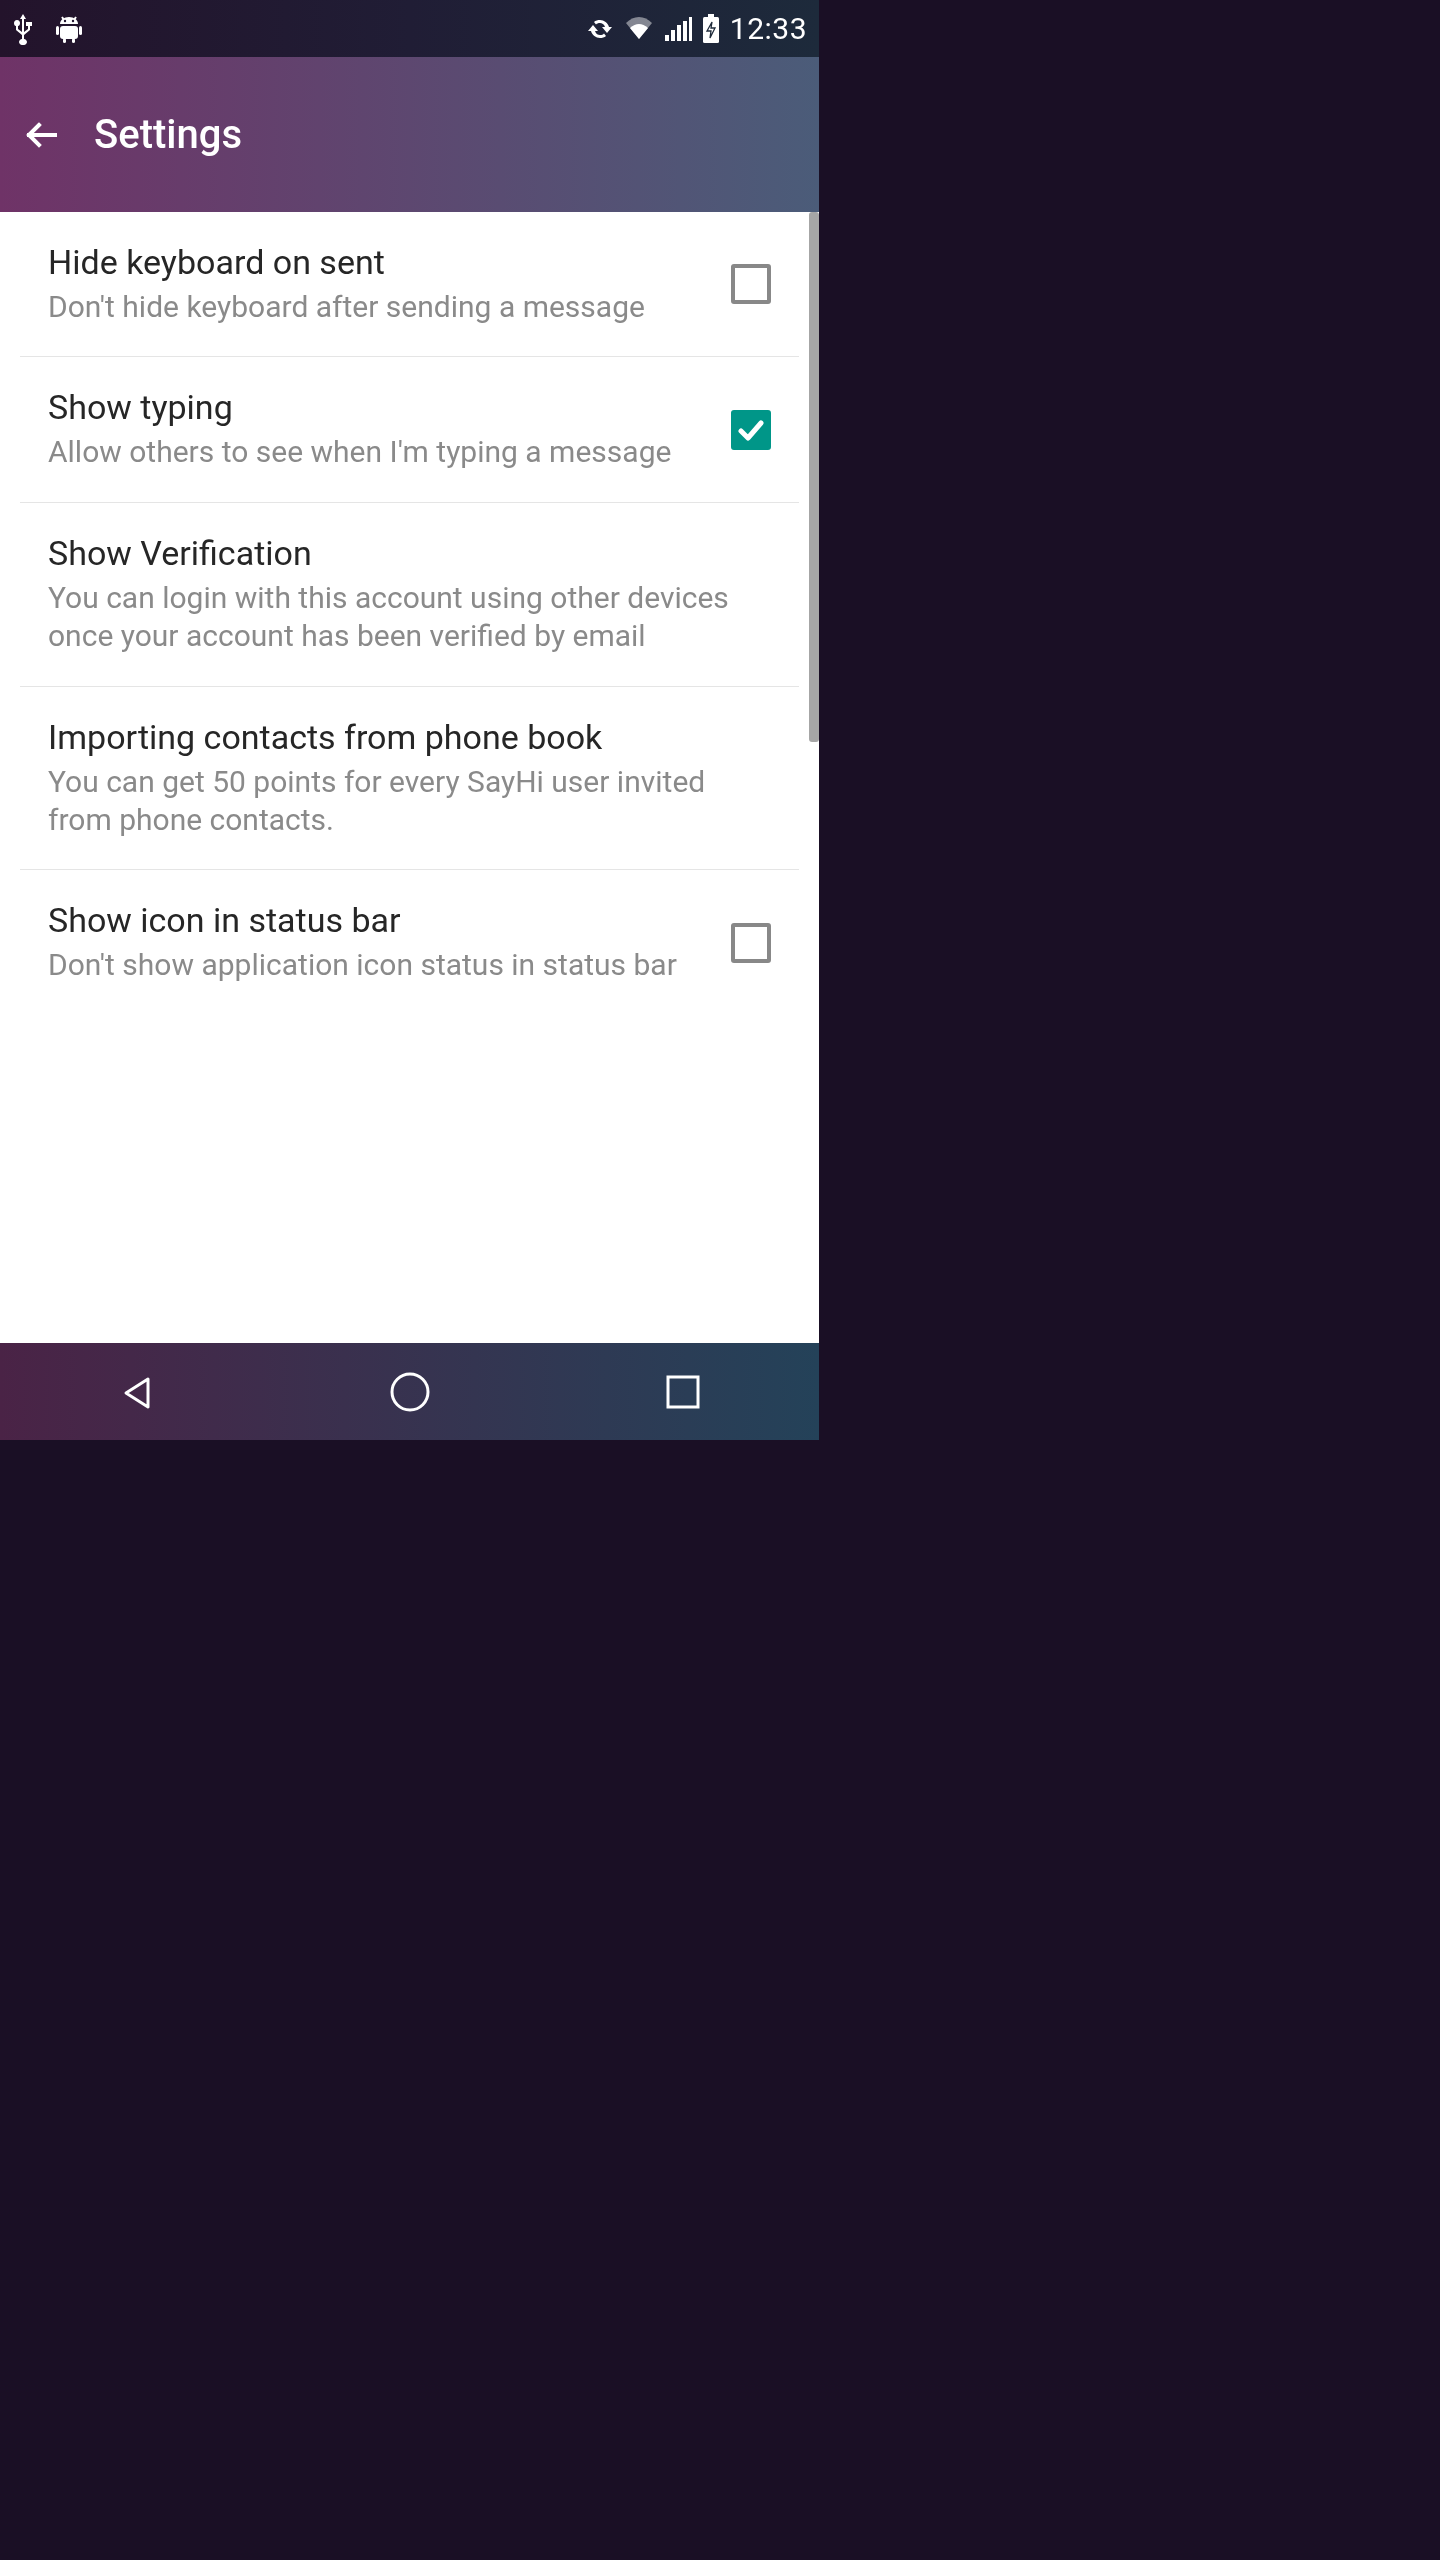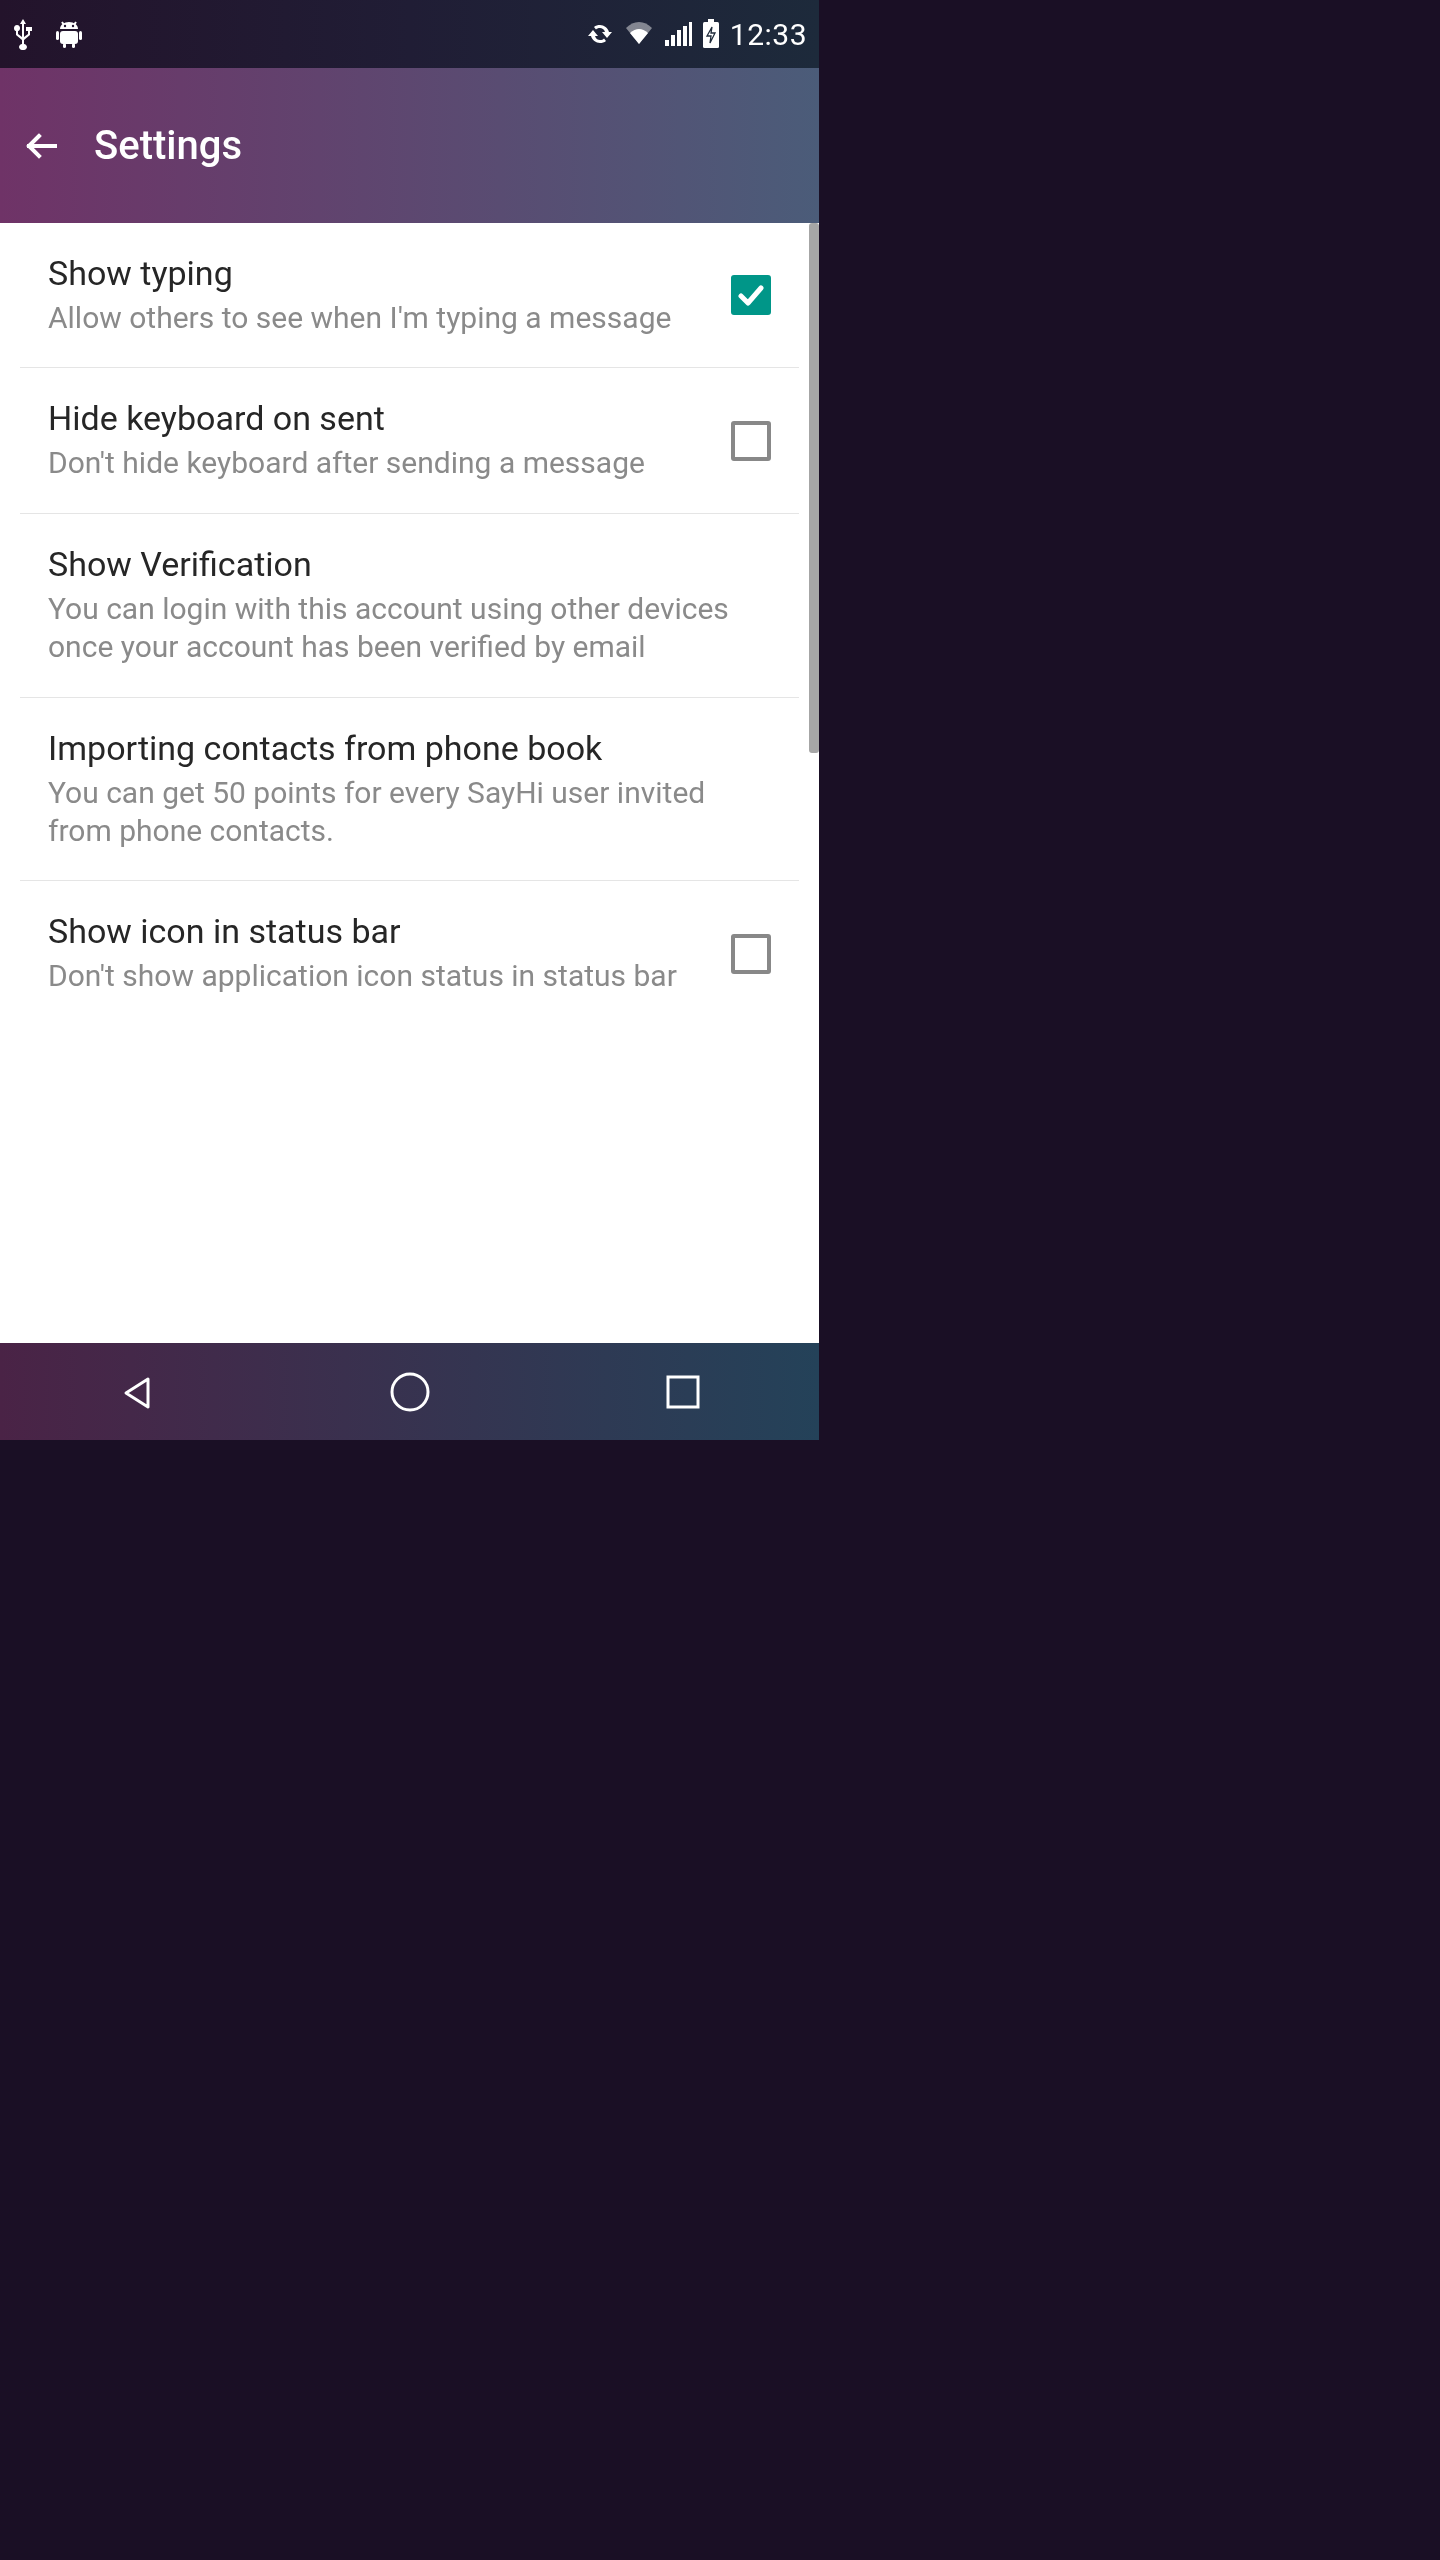--- a/index.html
+++ b/index.html
@@ -1,21 +1,21 @@
 <!DOCTYPE html>
 <html><head>
   <meta charset="utf-8">
   <style>
     * { margin: 0; padding: 0; box-sizing: border-box; }
     html, body { width: 819px; height: 1440px; overflow: hidden; font-family: Roboto, Arial, sans-serif; }
     body { display: flex; flex-direction: column; background: #1a0f25; }
 
     
     .status-bar {
-      height: 68px;
+      height: 57px;
       background: linear-gradient(to right, #23132b 0%, #201d35 50%, #1d2a3b 100%);
       display: flex;
       align-items: center;
       padding: 0 12px;
       color: #fff;
     }
     .status-left { display: flex; gap: 20px; align-items: center; }
     .status-right { margin-left: auto; display: flex; gap: 10px; align-items: center; }
     .status-time { font-size: 30px; letter-spacing: 0.5px; }
     .status-icon-svg { display: block; }
@@ -147,42 +147,42 @@
     </svg>
   </div>
   <div class="app-title">Settings</div>
 </div>
 
 <div class="content">
   <div class="scroll-indicator"></div>
 
   <div class="row">
     <div class="row-text">
+      <div class="row-title">Hide keyboard on sent</div>
+      <div class="row-sub">Don't hide keyboard after sending a message</div>
+    </div>
+    <div class="checkbox">
+      
+    </div>
+  </div>
+
+  <div class="row">
+    <div class="row-text">
       <div class="row-title">Show typing</div>
       <div class="row-sub">Allow others to see when I'm typing a message</div>
     </div>
     <div class="checkbox checked">
       <svg width="30" height="30" viewBox="0 0 30 30">
           <path d="M5 16 L12 23 L25 8" stroke="#fff" stroke-width="5" fill="none" stroke-linecap="round" stroke-linejoin="round"></path>
         </svg>
     </div>
   </div>
 
   <div class="row">
     <div class="row-text">
-      <div class="row-title">Hide keyboard on sent</div>
-      <div class="row-sub">Don't hide keyboard after sending a message</div>
-    </div>
-    <div class="checkbox">
-      
-    </div>
-  </div>
-
-  <div class="row">
-    <div class="row-text">
       <div class="row-title">Show Verification</div>
       <div class="row-sub">You can login with this account using other devices once your account has been verified by email</div>
     </div>
   </div>
 
   <div class="row">
     <div class="row-text">
       <div class="row-title">Importing contacts from phone book</div>
       <div class="row-sub">You can get 50 points for every SayHi user invited from phone contacts.</div>
     </div>

